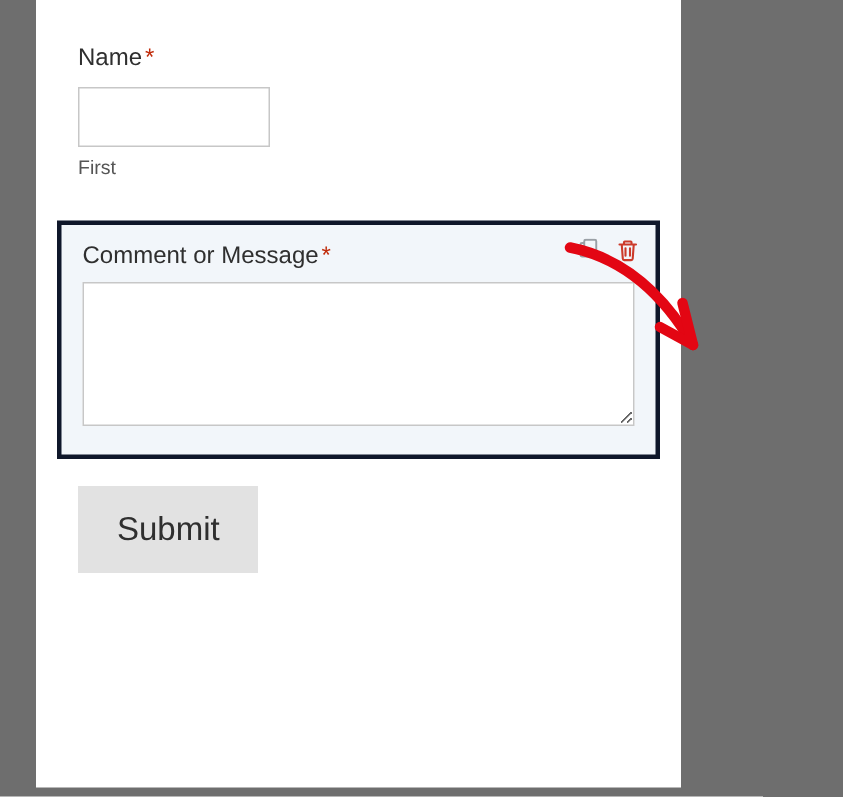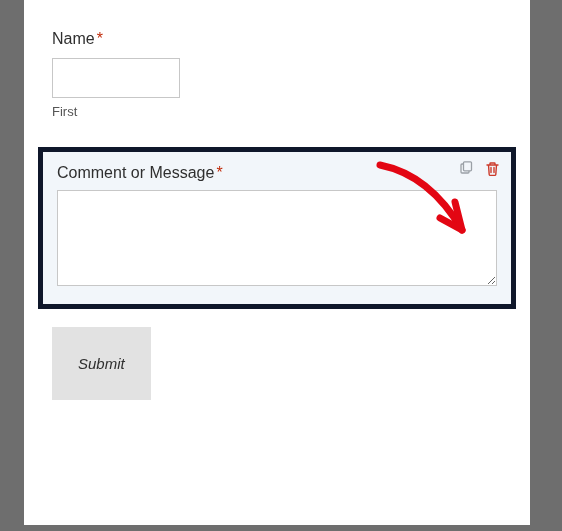--- a/index.html
+++ b/index.html
@@ -9,21 +9,21 @@
     width: 562px;
     height: 531px;
     overflow: hidden;
     position: relative;
   }
   .panel {
     background: #fff;
     position: absolute;
     left: 24px;
     top: 0;
-    width: 506px;
+    width: 430px;
     height: 525px;
     padding: 30px 28px 30px 28px;
   }
   .field {
     margin-bottom: 28px;
   }
   .label {
     font-size: 16px;
     color: #2f2f2f;
     margin-bottom: 10px;
@@ -51,21 +51,21 @@
   .sublabel {
     font-size: 13px;
     color: #555;
     margin-top: 6px;
   }
   .email-input {
     width: 268px !important;
   }
   .editable-field {
     background: #f2f6fa;
-    border: 5px solid #0f172a;
+    border: 3px solid #0f172a;
     padding: 12px 14px 14px 14px;
     position: relative;
     margin-left: -14px;
     margin-right: -14px;
   }
   .field-actions {
     position: absolute;
     right: 10px;
     top: 8px;
     display: flex;
@@ -87,27 +87,26 @@
     resize: both;
     padding: 8px;
     font-size: 14px;
     font-family: inherit;
     background: #fff;
     margin-top: 8px;
   }
   .submit-btn {
     background: #e2e2e2;
     border: none;
-    padding: 28px 26px;
-    font-size: 15px;
+    padding: 16px 26px;
+    font-size: 22px;
     color: #2f2f2f;
     cursor: pointer;
     margin-top: 18px;
     margin-left: 0;
-    font-style: italic;
   }
   .arrow {
     position: absolute;
     left: 360px;
     top: 150px;
     pointer-events: none;
   }
 </style>
 </head>
 <body>

